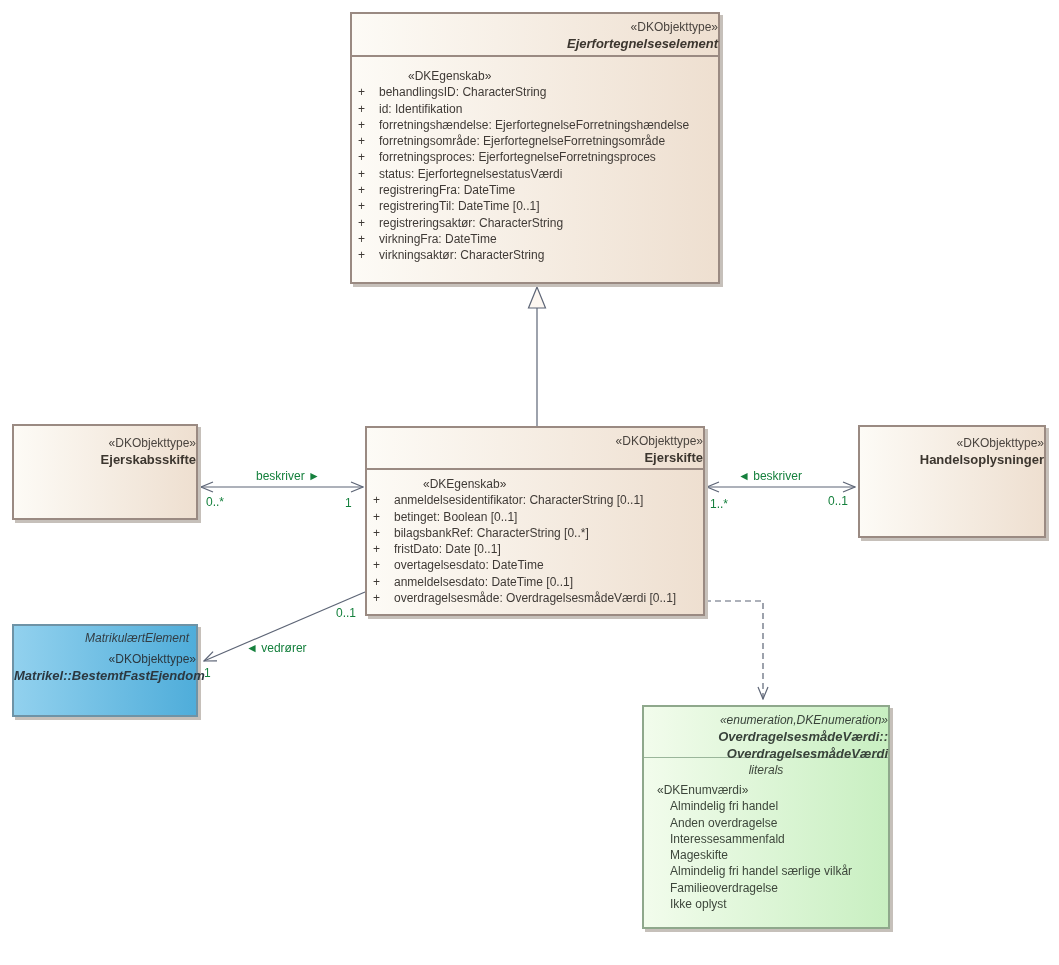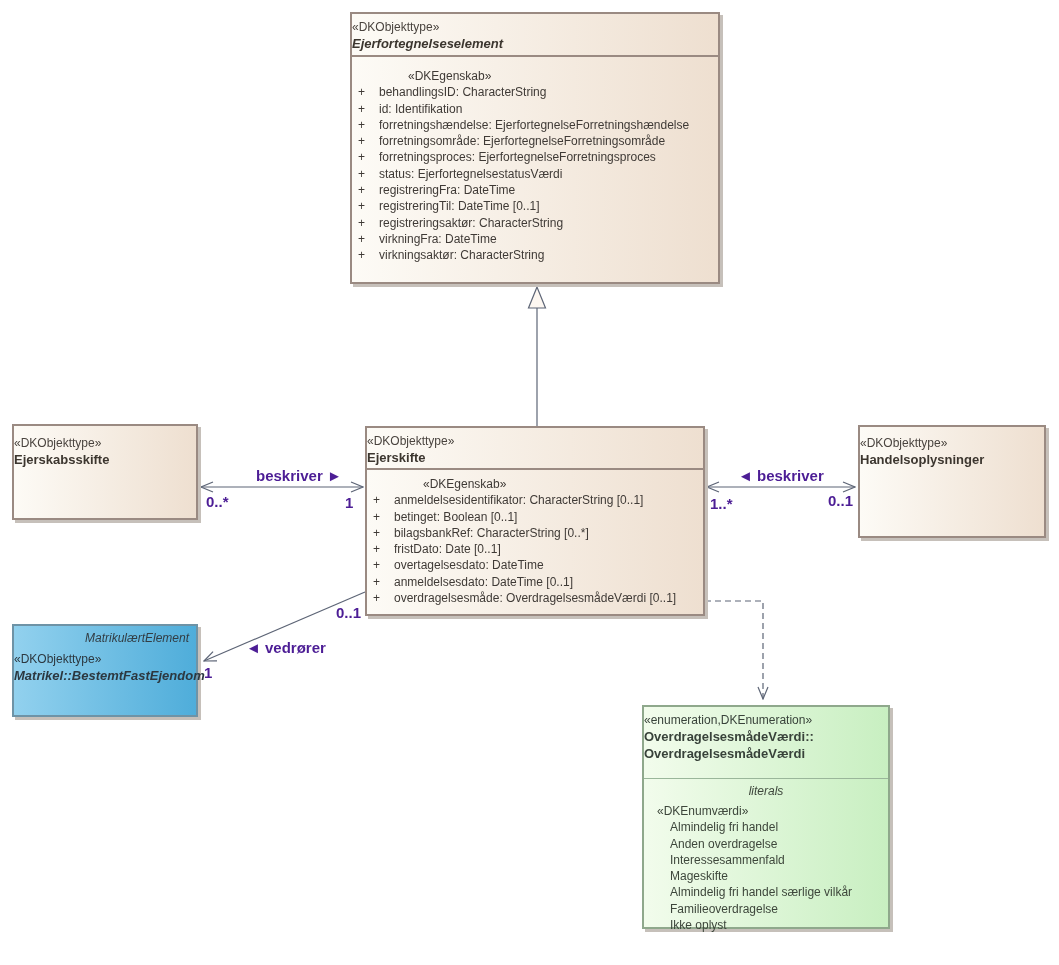--- a/index.html
+++ b/index.html
@@ -9,21 +9,21 @@
   }
   svg.connectors{position:absolute;left:0;top:0;pointer-events:none;}
 
   
   .cls{
     position:absolute;box-sizing:border-box;
     border:2px solid #9a8a82;
     background:linear-gradient(90deg,#fdfbf6 0%,#eedfd0 100%);
     box-shadow:3px 3px 0 #c6c0ba;
   }
-  .cls .hdr{box-sizing:border-box;text-align:left;padding-top:5px;}
+  .cls .hdr{box-sizing:border-box;text-align:right;padding-top:5px;}
   .cls .hdr.sep{border-bottom:2px solid #9a8a82;}
   .stereo{font-size:12px;line-height:16px;color:#4a443f;}
   .cname{font-size:13px;line-height:17px;font-weight:bold;color:#3c362f;}
   .cname.it{font-style:italic;}
   .body{box-sizing:border-box;font-size:12px;line-height:16.3px;}
   .attr-stereo{padding-left:13px;margin-left:43px;}
   .attr-row{padding-left:6px;white-space:nowrap;}
   .attr-row .plus{display:inline-block;width:21px;}
 
   
@@ -39,21 +39,21 @@
     background:linear-gradient(90deg,#f2fcec 0%,#c8efc1 100%);
     border-color:#8fa88c;color:#3d463b;
   }
   .cls.green .hdr.sep{border-bottom:1px solid #9ab69a;}
   .cls.green .stereo,.cls.green .cname{color:#38423a;}
   .comp-label{font-size:12px;font-style:italic;text-align:center;padding-top:4px;line-height:16px;}
   .lit-stereo{padding-left:13px;margin-top:4px;}
   .lit-row{padding-left:26px;white-space:nowrap;}
 
   
-  .lbl{position:absolute;font-size:15px;line-height:14px;color:#4c1d95;white-space:nowrap;font-weight:bold;}
+  .lbl{position:absolute;font-size:12px;line-height:14px;color:#15803d;white-space:nowrap;}
 </style>
 </head>
 <body>
 
 <div class="canvas">
 
   <svg class="connectors" width="1059" height="965">
     <defs>
       <marker id="oa" viewBox="0 0 14 12" refX="13" refY="6" markerWidth="14" markerHeight="12" orient="auto-start-reverse" markerUnits="userSpaceOnUse">
         <path d="M1 1 L13 6 L1 11" fill="none" stroke="#5d6576" stroke-width="1.2"></path>
@@ -129,21 +129,21 @@
 
   <div class="cls blue" style="left:12px;top:624px;width:186px;height:93px;">
     <div class="parent">MatrikulærtElement</div>
     <div class="hdr" style="padding-top:6px;">
       <div class="stereo">«DKObjekttype»</div>
       <div class="cname it">Matrikel::BestemtFastEjendom</div>
     </div>
   </div>
 
   <div class="cls green" style="left:642px;top:705px;width:248px;height:224px;">
-    <div class="hdr sep" style="height:72px;">
+    <div class="hdr sep" style="height:51px;font-style:italic;">
       <div class="stereo">«enumeration,DKEnumeration»</div>
       <div class="cname">OverdragelsesmådeVærdi::</div>
       <div class="cname">OverdragelsesmådeVærdi</div>
     </div>
     <div class="body">
       <div class="comp-label">literals</div>
       <div class="lit-stereo">«DKEnumværdi»</div>
       <div class="lit-row">Almindelig fri handel</div>
       <div class="lit-row">Anden overdragelse</div>
       <div class="lit-row">Interessesammenfald</div>

